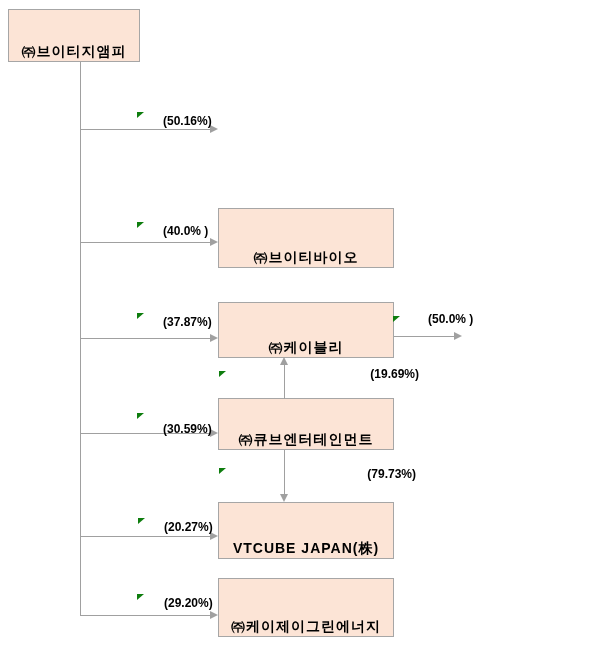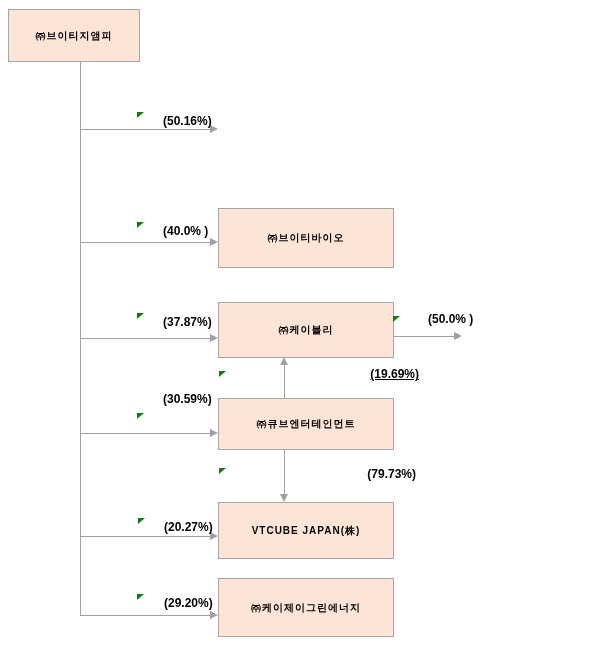--- a/index.html
+++ b/index.html
@@ -11,22 +11,22 @@
     position:relative;
     width:614px;height:653px;
     background:var(--background,#ffffff);
     overflow:hidden;
     color:var(--text,#000000);
   }
   .box{
     position:absolute;
     background:var(--box-fill,#fce4d6);
     border:1px solid var(--box-border,#a6a6a6);
-    display:flex;align-items:center;justify-content:center;
-    font-weight:bold;font-size:10px;letter-spacing:1px;
+    display:flex;align-items:flex-end;justify-content:center;
+    font-weight:bold;font-size:14px;letter-spacing:1px;
     text-align:center;
     box-sizing:border-box;
   }
   .hline,.vline{position:absolute;background:var(--line,#a0a0a0);}
   .hline{height:1px;}
   .vline{width:1px;}
   .pct{
     position:absolute;
     font-weight:bold;font-size:12px;
     white-space:pre;line-height:14px;margin-left:24px;
@@ -62,21 +62,21 @@
   <div class="arr right" style="left:210px;top:125px;"></div>
   <div class="arr right" style="left:210px;top:238px;"></div>
   <div class="arr right" style="left:210px;top:334px;"></div>
   <div class="arr right" style="left:210px;top:429px;"></div>
   <div class="arr right" style="left:210px;top:532px;"></div>
   <div class="arr right" style="left:210px;top:611px;"></div>
 
   <div class="pct" style="left:139px;top:114px;">(50.16%)</div>
   <div class="pct" style="left:139px;top:224px;">(40.0% )</div>
   <div class="pct" style="left:139px;top:315px;">(37.87%)</div>
-  <div class="pct" style="left:139px;top:392px;text-align:center;">(30.59%)</div>
+  <div class="pct" style="left:139px;top:422px;text-align:center;">(30.59%)</div>
   <div class="pct" style="left:140px;top:520px;">(20.27%)</div>
   <div class="pct" style="left:140px;top:596px;">(29.20%)</div>
 
   <div class="marker" style="left:137px;top:112px;"></div>
   <div class="marker" style="left:137px;top:222px;"></div>
   <div class="marker" style="left:137px;top:313px;"></div>
   <div class="marker" style="left:137px;top:413px;"></div>
   <div class="marker" style="left:138px;top:518px;"></div>
   <div class="marker" style="left:137px;top:594px;"></div>
 
@@ -97,21 +97,21 @@
   </div>
 
 
   <div class="hline" style="left:394px;top:336px;width:60px;"></div>
   <div class="arr right" style="left:454px;top:332px;"></div>
   <div class="pct" style="left:404px;top:312px;">(50.0% )</div>
   <div class="marker" style="left:393px;top:316px;"></div>
 
   <div class="vline" style="left:284px;top:365px;height:34px;"></div>
   <div class="arr up" style="left:280px;top:357px;"></div>
-  <div class="pct" style="left:330px;top:367px;width:65px;text-align:right;text-decoration:underline;">(19.69%)</div>
+  <div class="pct" style="left:330px;top:367px;width:65px;text-align:right;">(19.69%)</div>
   <div class="marker" style="left:219px;top:371px;"></div>
 
   <div class="vline" style="left:284px;top:450px;height:44px;"></div>
   <div class="arr down" style="left:280px;top:494px;"></div>
   <div class="pct" style="left:330px;top:467px;width:62px;text-align:right;">(79.73%)</div>
   <div class="marker" style="left:219px;top:468px;"></div>
 
 </div>
 
 </body></html>

